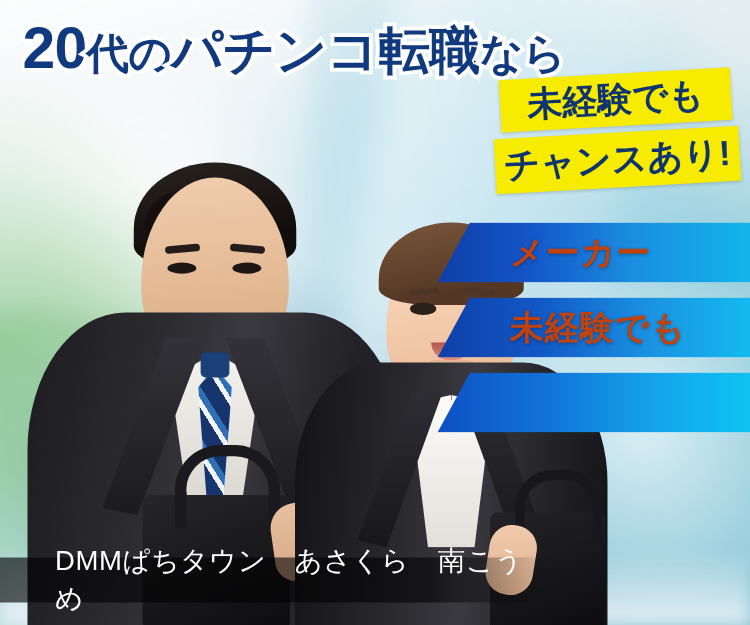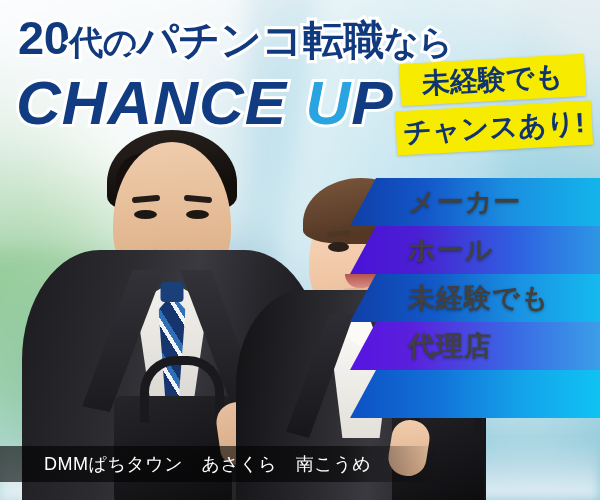--- a/index.html
+++ b/index.html
@@ -245,23 +245,23 @@
   .badge-2{
     left:396px;top:106px;width:196px;height:44px;
     transform:rotate(-3.2deg);
     font-size:28px;
   }
 
   
   .cats{position:absolute;right:0;top:178px;width:250px;}
   .cat{
     position:relative;
-    height:48px;
+    height:48px;margin-bottom:12px;
     display:flex;align-items:center;
-    color:#404040;font-weight:bold;font-size:27px;
+    color:#c2410c;font-weight:bold;font-size:27px;
     letter-spacing:1px;
     text-shadow:0 1px 3px rgba(0,0,0,.35);
   }
   .cat .shape{
     position:absolute;inset:0;right:-6px;
     clip-path:polygon(26px 0,100% 0,100% 100%,0 100%);
     box-shadow:0 2px 5px rgba(0,0,0,.25);
   }
   .cat .lbl{position:relative;z-index:2;padding-left:58px;}
 
@@ -270,21 +270,21 @@
   .cat-2 .shape{background:linear-gradient(90deg,#0f3fa8 0%,#1258c6 32%,#1a92e2 66%,#14bdf0 100%);}
   .cat-3 .shape{background:linear-gradient(90deg,#5714e2 0%,#5a20dc 24%,#3a66e4 62%,#3ba2e8 100%);}
   .cat-4 .shape{background:linear-gradient(90deg,#0d50c4 0%,#1272d8 34%,#14a4ea 68%,#0fc5f4 100%);}
 
   
   .caption{
     position:absolute;left:0;bottom:18px;
     width:440px;height:36px;
     background:linear-gradient(90deg,rgba(0,0,0,.62),rgba(0,0,0,.58) 78%,rgba(0,0,0,0));
     display:flex;align-items:center;
-    color:#fff;font-size:18px;
+    color:#fff;font-size:22px;
     padding-left:44px;
     box-sizing:border-box;
     letter-spacing:.5px;
   }
 </style>
 </head>
 <body>
 
 <div class="banner">
 
@@ -337,50 +337,38 @@
       <div class="bag"></div>
       <div class="hand"></div>
     </div>
 
   </div>
 
   <div class="headline">
     <span class="num">20</span><span class="small">代の</span><span>パチンコ転職</span><span class="small">なら</span>
   </div>
 
-  <div class="logo">
-    <span>CHANCE</span>
-    <span class="u">U</span><span>P</span>
-  </div>
   <div class="swoosh"></div>
 
   <div class="badge badge-1">
     <span>未経験でも</span>
   </div>
   <div class="badge badge-2">
     <span>チャンスあり!</span>
   </div>
 
   <div class="cats">
     <div class="cat cat-0">
       <div class="shape"></div>
       <span class="lbl">メーカー</span>
     </div>
-    <div class="cat cat-1">
-      <div class="shape"></div>
-      <span class="lbl">ホール</span>
-    </div>
     <div class="cat cat-2">
       <div class="shape"></div>
       <span class="lbl">未経験でも</span>
     </div>
-    <div class="cat cat-3">
-      <div class="shape"></div>
-      <span class="lbl">代理店</span>
-    </div>
     <div class="cat cat-4">
       <div class="shape"></div>
     </div>
   </div>
 
   <div class="caption">
     <span>DMMぱちタウン　あさくら　南こうめ</span>
   </div>
 
 </div>

